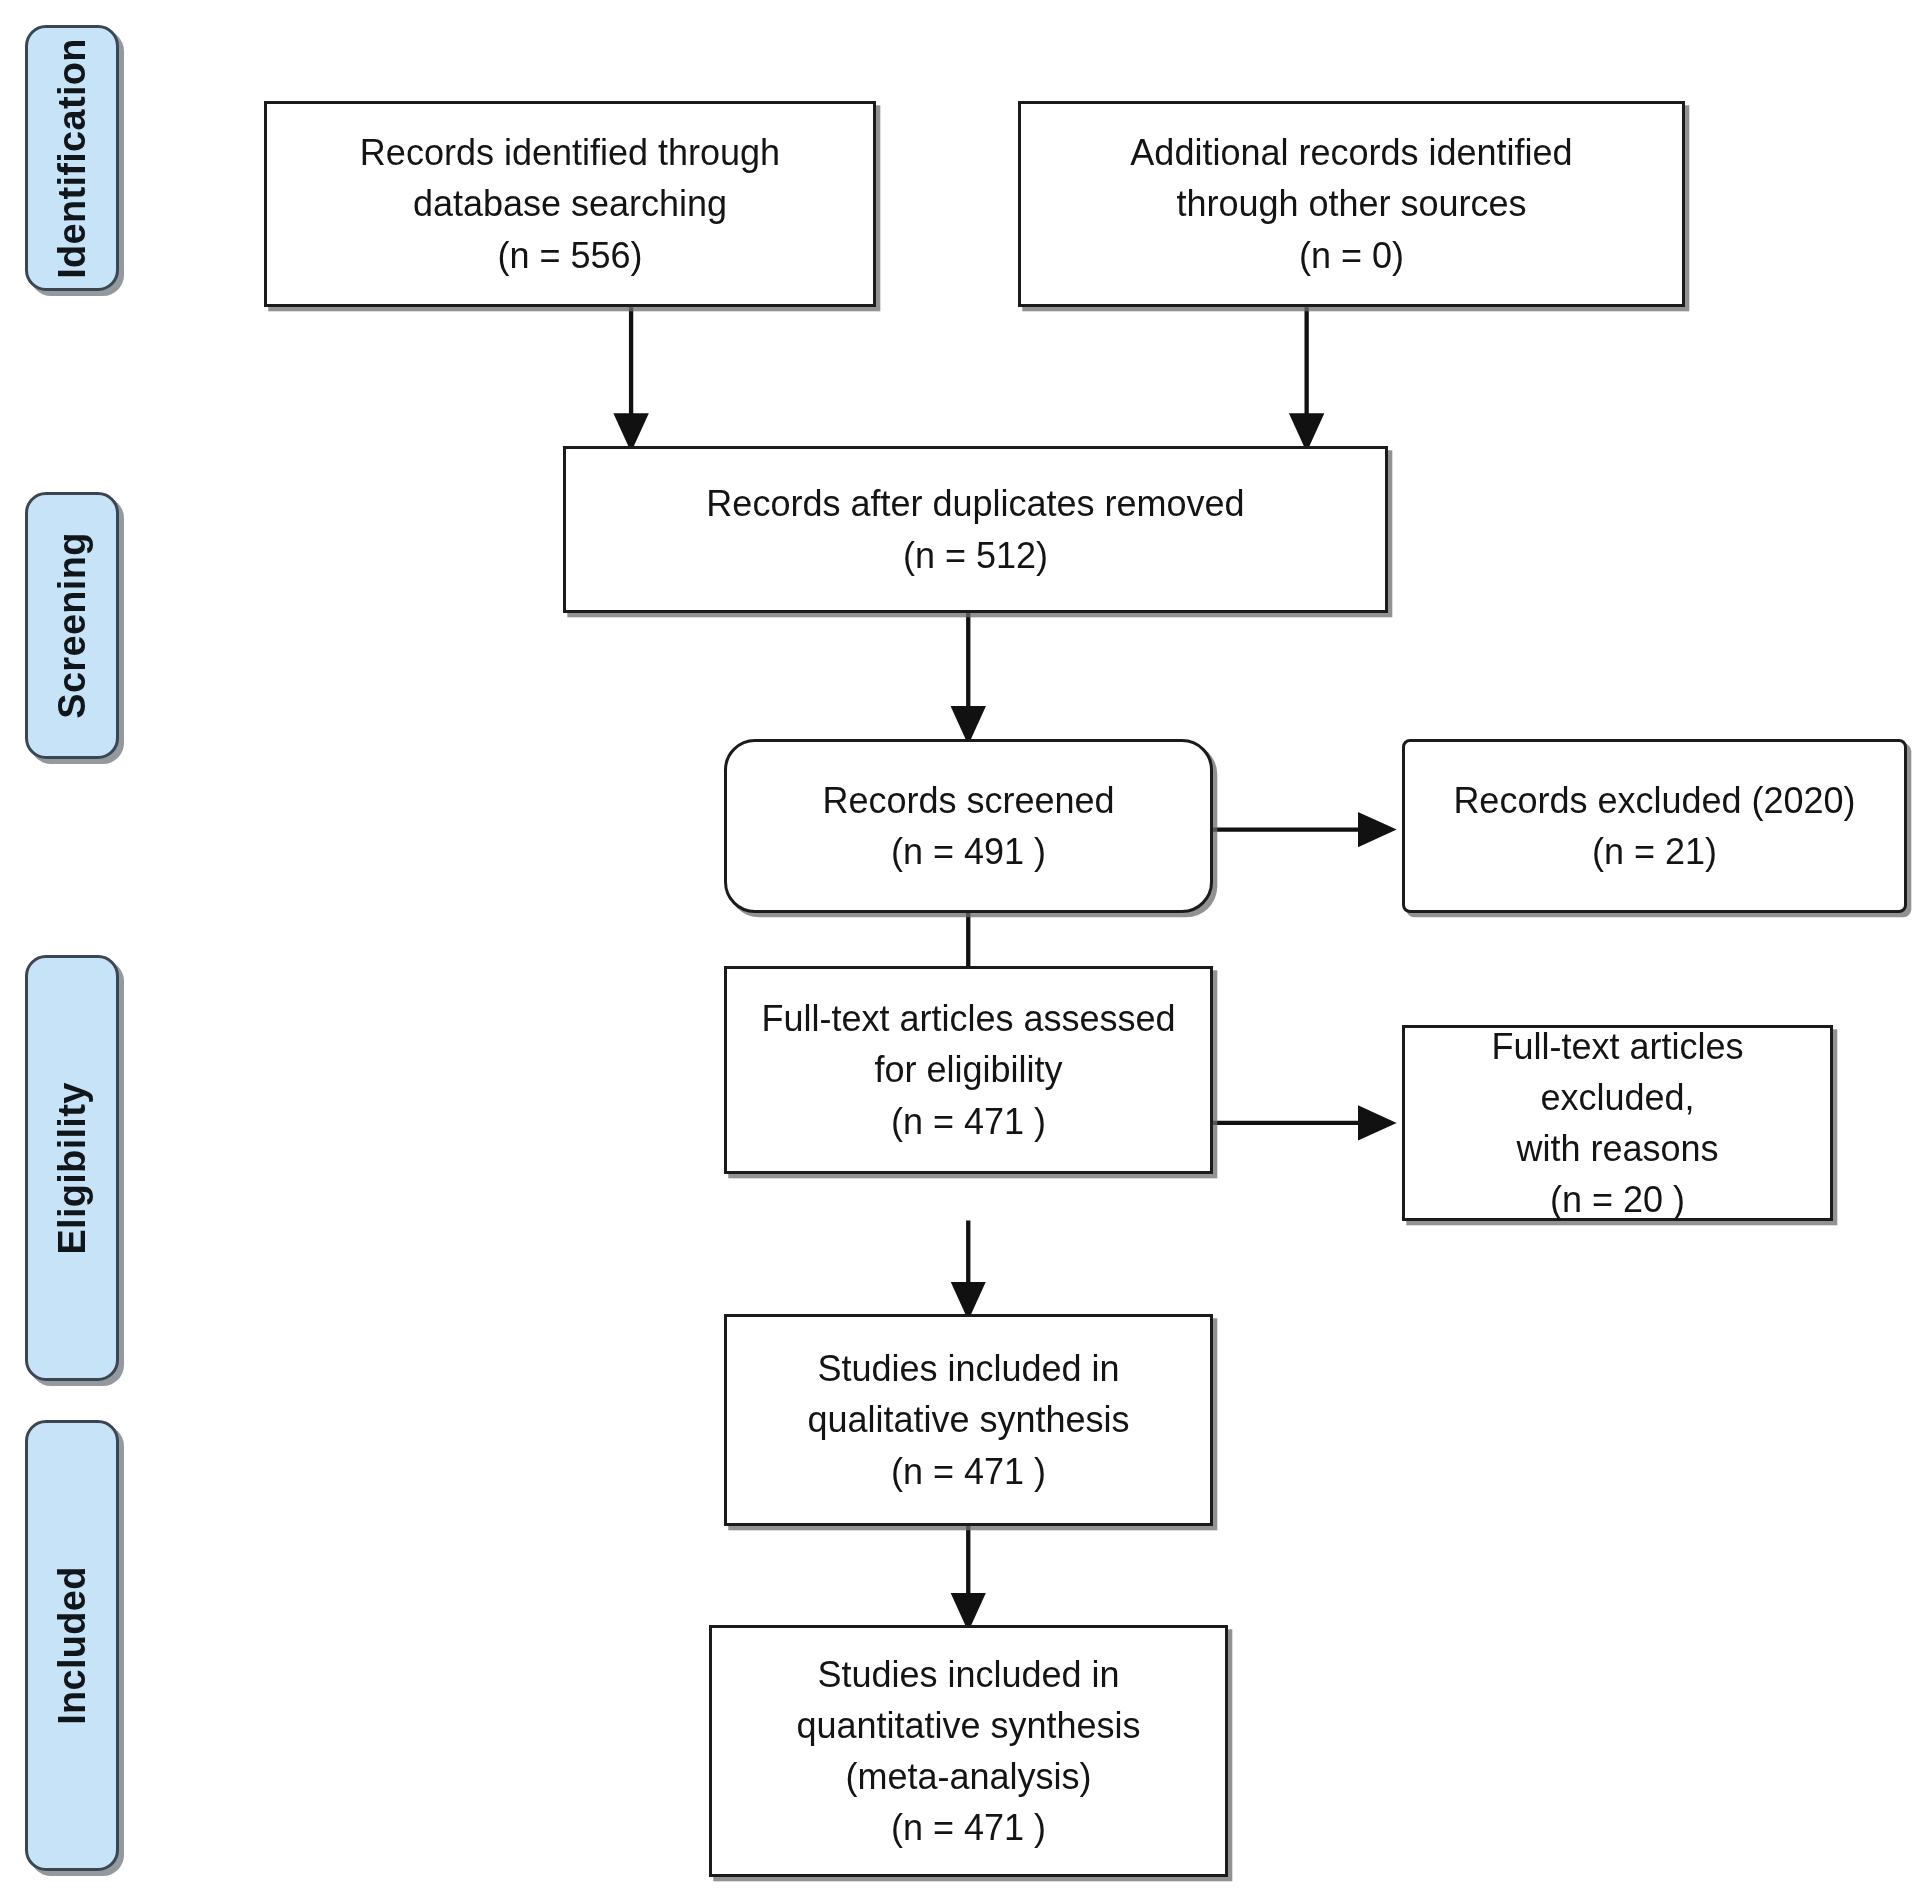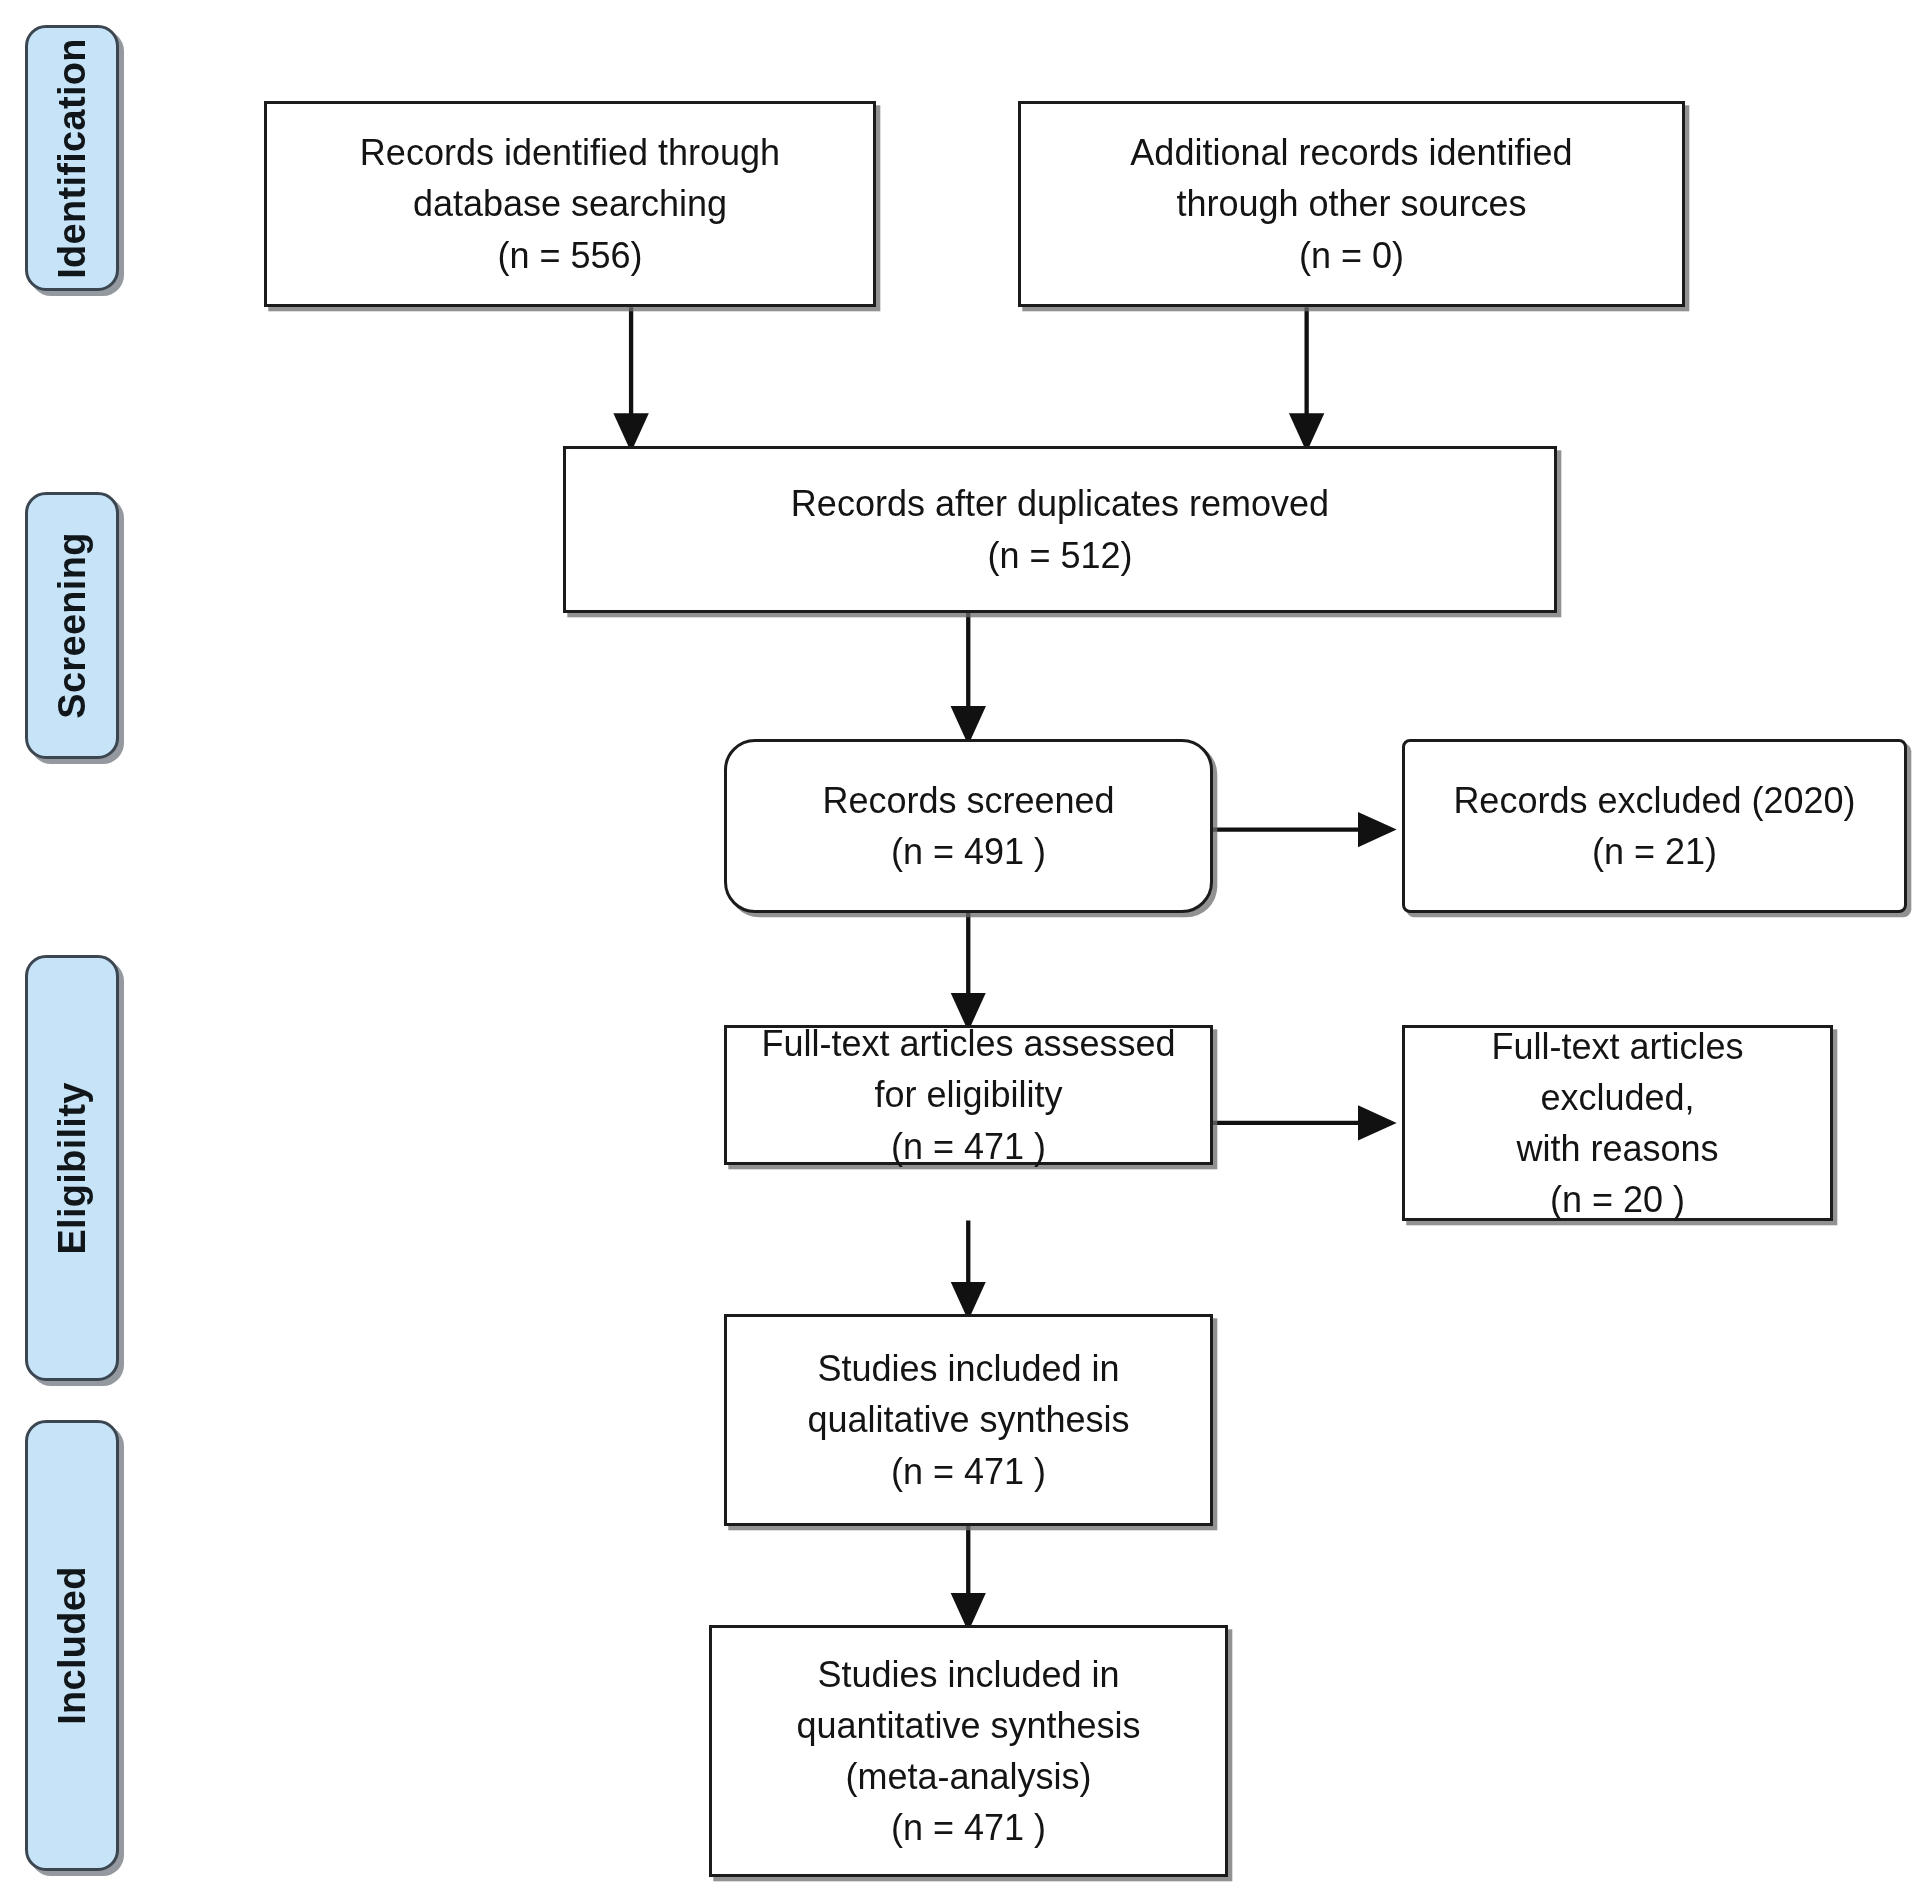--- a/index.html
+++ b/index.html
@@ -116,36 +116,36 @@
 database searching
 (n = 556)</span>
   </div>
 
   <div class="flow-box" style="left:1018px; top:101px; width:667px; height:206px;">
     <span class="box-text">Additional records identified
 through other sources
 (n = 0)</span>
   </div>
 
-  <div class="flow-box" style="left:563px; top:446px; width:994px; height:167px;">
+  <div class="flow-box" style="left:563px; top:446px; width:825px; height:167px;">
     <span class="box-text">Records after duplicates removed
 (n = 512)</span>
   </div>
 
   <div class="flow-box" style="left:724px; top:739px; width:489px; height:174px;border-radius:31px;">
     <span class="box-text">Records screened
 (n =  491 )</span>
   </div>
 
   <div class="flow-box" style="left:1402px; top:739px; width:505px; height:174px;border-radius:8px;">
     <span class="box-text">Records excluded (2020)
 (n = 21)</span>
   </div>
 
-  <div class="flow-box" style="left:724px; top:1025px; width:489px; height:140px;align-items:center;">
+  <div class="flow-box" style="left:724px; top:966px; width:489px; height:208px;align-items:center;">
     <span class="box-text">Full-text articles assessed
 for eligibility
 (n =  471 )</span>
   </div>
 
   <div class="flow-box" style="left:1402px; top:1025px; width:431px; height:196px;">
     <span class="box-text">Full-text articles excluded,
 with reasons
 (n =  20 )</span>
   </div>

